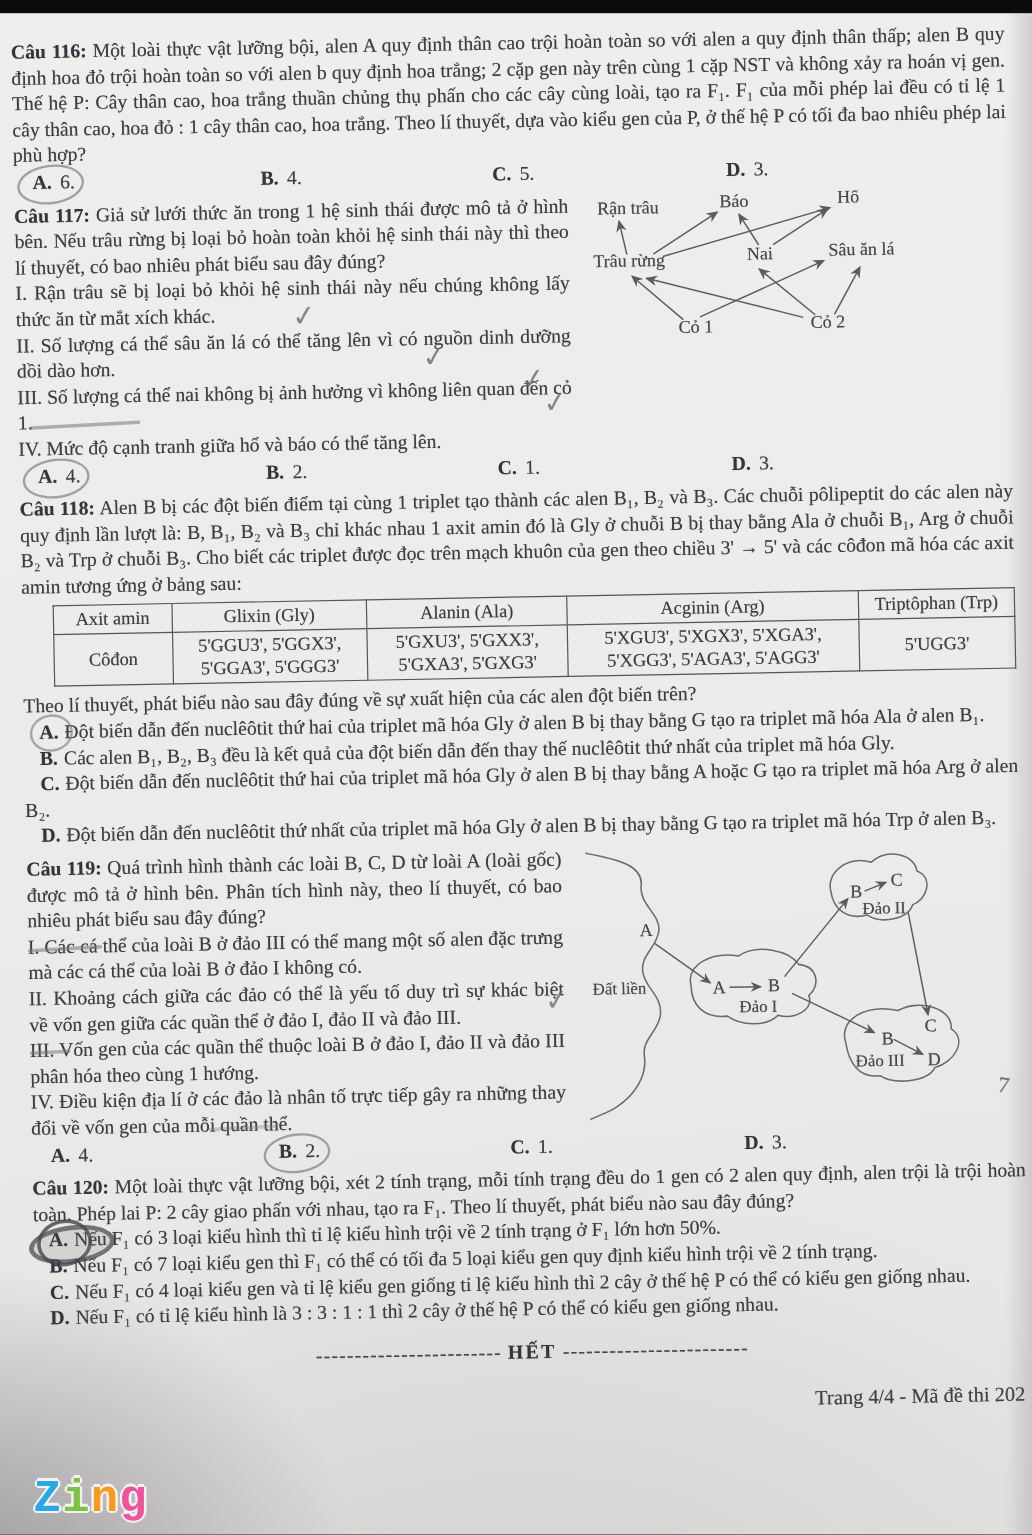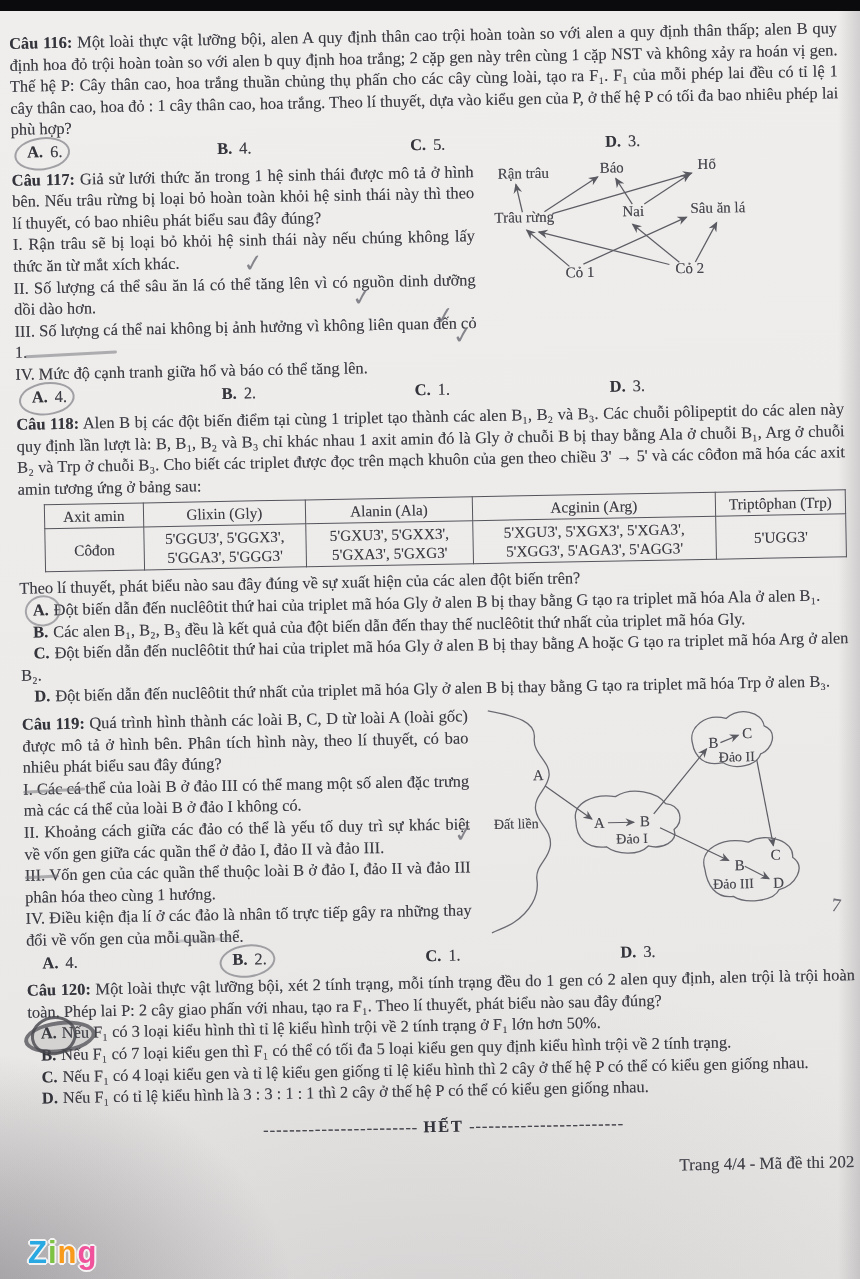--- a/index.html
+++ b/index.html
@@ -52,22 +52,22 @@
   .circ-dark::before{content:"";position:absolute;left:-10px;top:-7px;width:40px;height:33px;
       border:3.5px solid rgba(66,66,74,.8);border-radius:50%;transform:rotate(-10deg);}
   .chk{position:absolute;font-family:"DejaVu Sans",sans-serif;font-size:24px;
        color:rgba(106,106,116,.8);transform:rotate(-6deg);text-shadow:none;}
   .strike{position:absolute;height:3px;background:rgba(118,118,126,.55);
           border-radius:2px;transform:rotate(-2deg);}
   .smudge{position:absolute;border-radius:50%;border:4px solid rgba(72,72,80,.7);
           background:rgba(96,96,104,.15);transform:rotate(-6deg);}
   .pencil7{position:absolute;font-size:19px;color:rgba(100,100,110,.75);transform:rotate(9deg);}
   
-  .zing{position:absolute;left:28px;bottom:8px;font-family:Liberation Sans, sans-serif;
-        font-weight:bold;font-size:31px;letter-spacing:1px;
+  .zing{position:absolute;left:28px;bottom:8px;font-family:Liberation Mono, monospace;
+        font-weight:bold;font-size:38px;letter-spacing:1px;
         text-shadow:-2px 0 0 #f4f3f4,2px 0 0 #f4f3f4,0 -2px 0 #f4f3f4,0 2px 0 #f4f3f4,
           -1px -1px 0 #f4f3f4,1px 1px 0 #f4f3f4,-1px 1px 0 #f4f3f4,1px -1px 0 #f4f3f4;}
 </style>
 </head>
 <body>
 
 <div class="photo">
   <div class="topbar"></div>
   <div class="paper">
     <div class="content">

